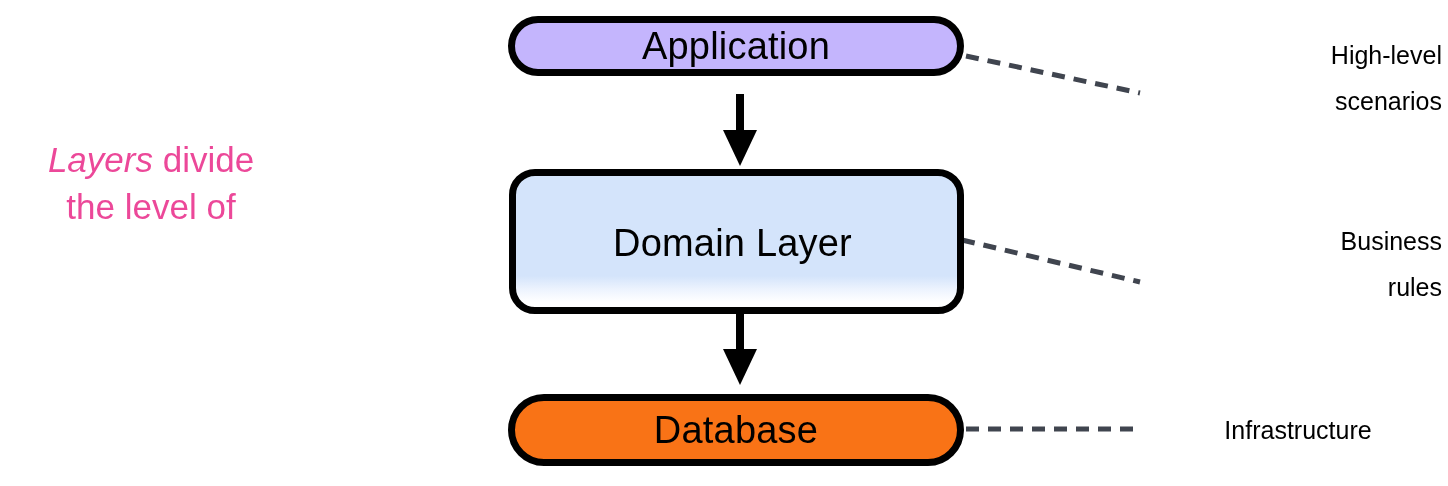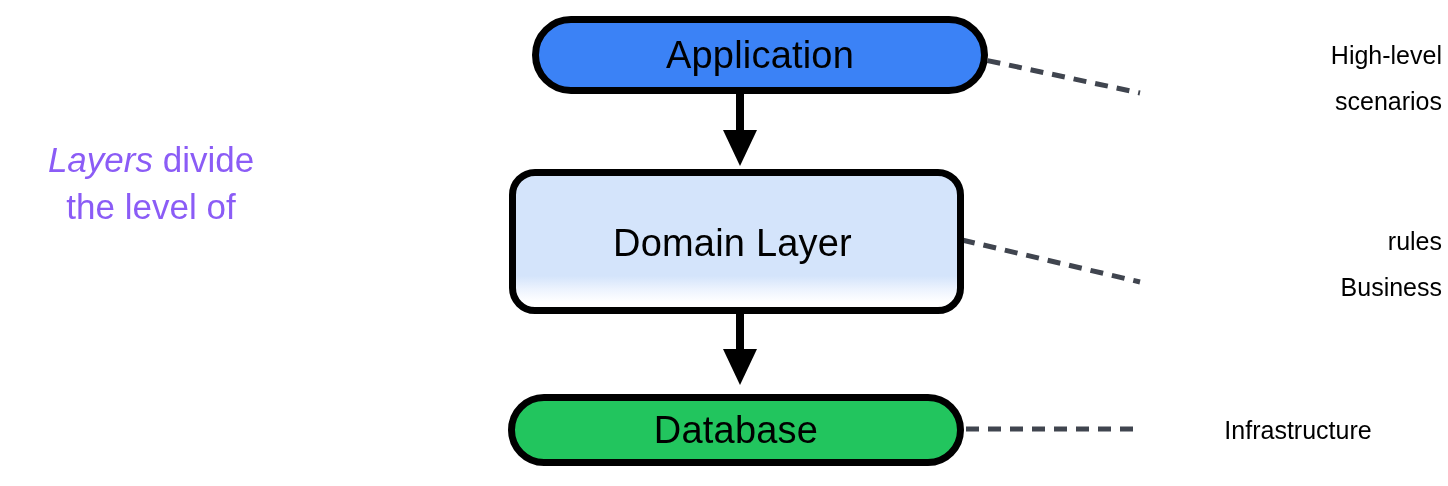--- a/index.html
+++ b/index.html
@@ -20,21 +20,21 @@
 
   
   .caption {
     position: absolute;
     left: 6px;
     top: 136px;
     width: 290px;
     text-align: center;
     font-size: 35px;
     line-height: 47px;
-    color: #8b5cf6;
+    color: #ec4899;
     white-space: nowrap;
   }
   .caption .line { display: block; }
   .caption em { font-style: italic; }
 
   
   .node {
     position: absolute;
     box-sizing: border-box;
     border: 7px solid #000000;
@@ -43,26 +43,26 @@
     justify-content: center;
     color: #000000;
   }
   .node-label {
     font-size: 38px;
     line-height: 1;
     letter-spacing: 0.2px;
   }
 
   #node-application {
-    left: 532px;
+    left: 508px;
     top: 16px;
     width: 456px;
-    height: 78px;
+    height: 60px;
     border-radius: 39px;
-    background: #3b82f6;
+    background: #c4b5fd;
   }
 
   #node-domain {
     left: 509px;
     top: 169px;
     width: 455px;
     height: 145px;
     border-radius: 26px;
     background: linear-gradient(to bottom,
         #d4e4fb 0px,
@@ -78,21 +78,21 @@
     right: 8px;
     text-align: center;
   }
 
   #node-database {
     left: 508px;
     top: 394px;
     width: 456px;
     height: 72px;
     border-radius: 36px;
-    background: #22c55e;
+    background: #f97316;
   }
 
   
   .arrow {
     position: absolute;
     left: 0;
     top: 0;
     width: 1448px;
     height: 486px;
     pointer-events: none;
@@ -166,21 +166,21 @@
   <div class="node" id="node-database">
     <span class="node-label">Database</span>
   </div>
 
   <div class="annotation" id="annotation-high-level">
     <span class="line">High-level</span>
     <span class="line">scenarios</span>
   </div>
 
   <div class="annotation" id="annotation-business">
+    <span class="line">Business</span>
     <span class="line">rules</span>
-    <span class="line">Business</span>
   </div>
 
   <div class="annotation" id="annotation-infrastructure">
     <span class="line">Infrastructure</span>
   </div>
 
 </div>
 
 </body></html>

